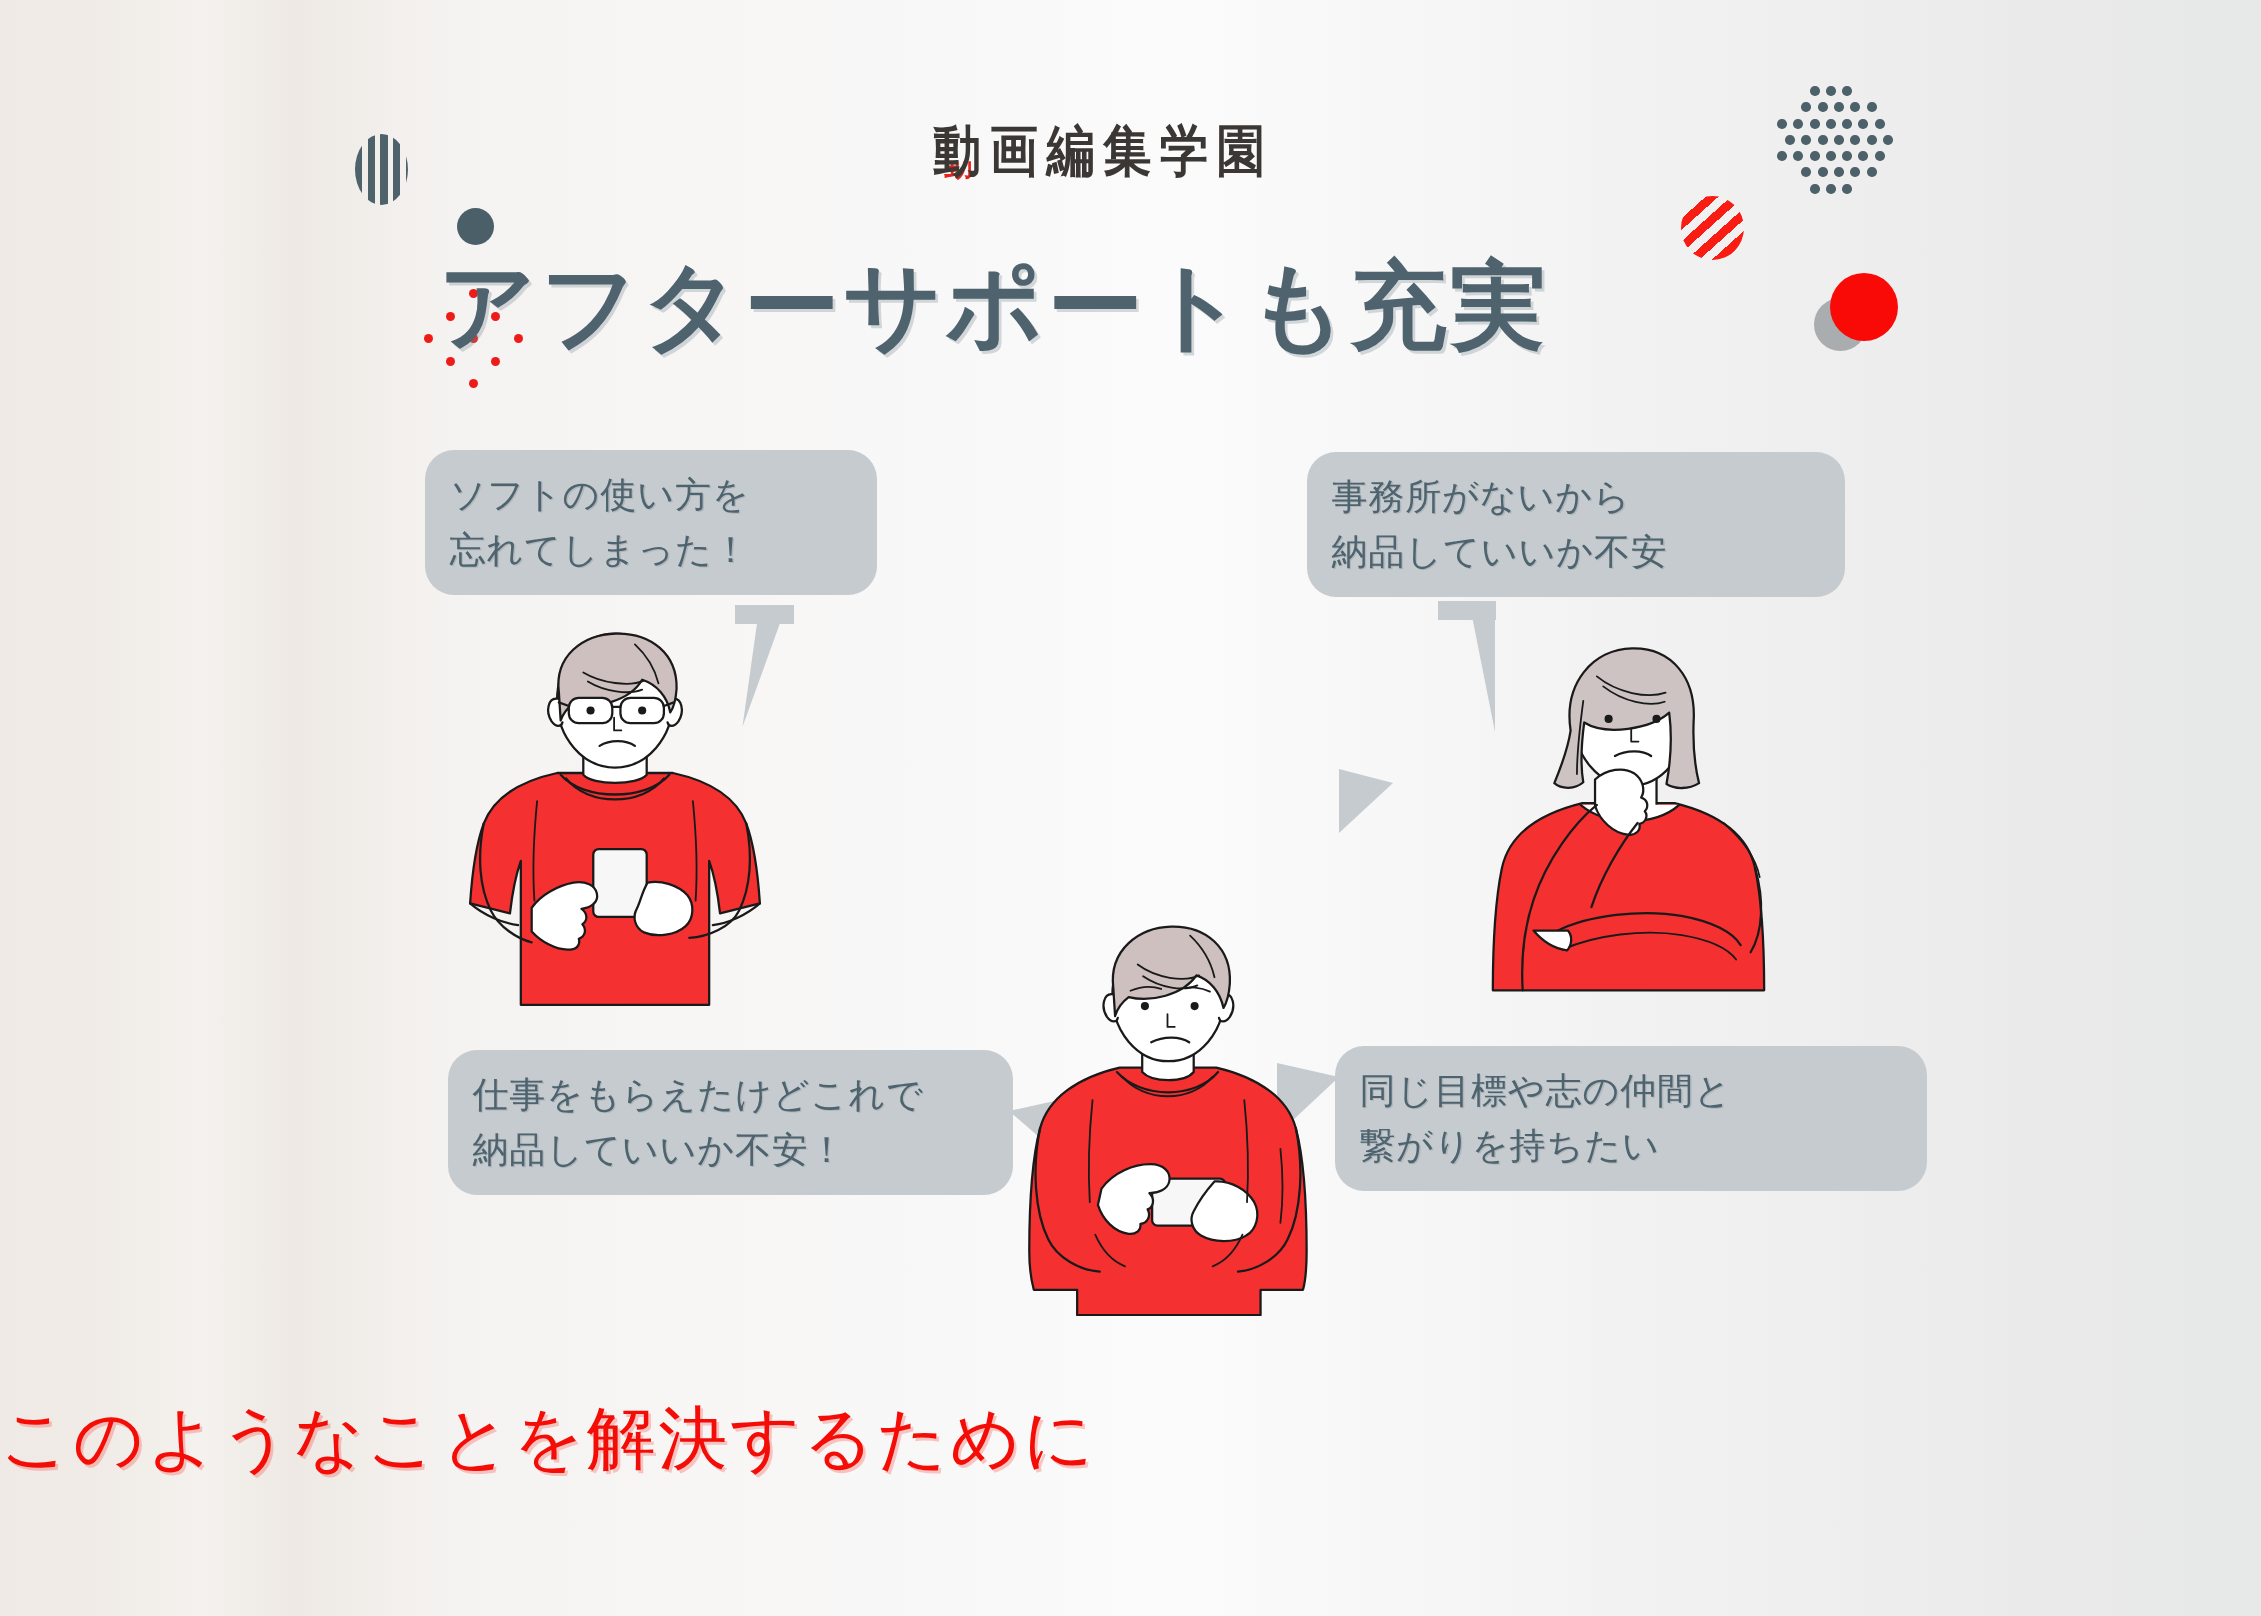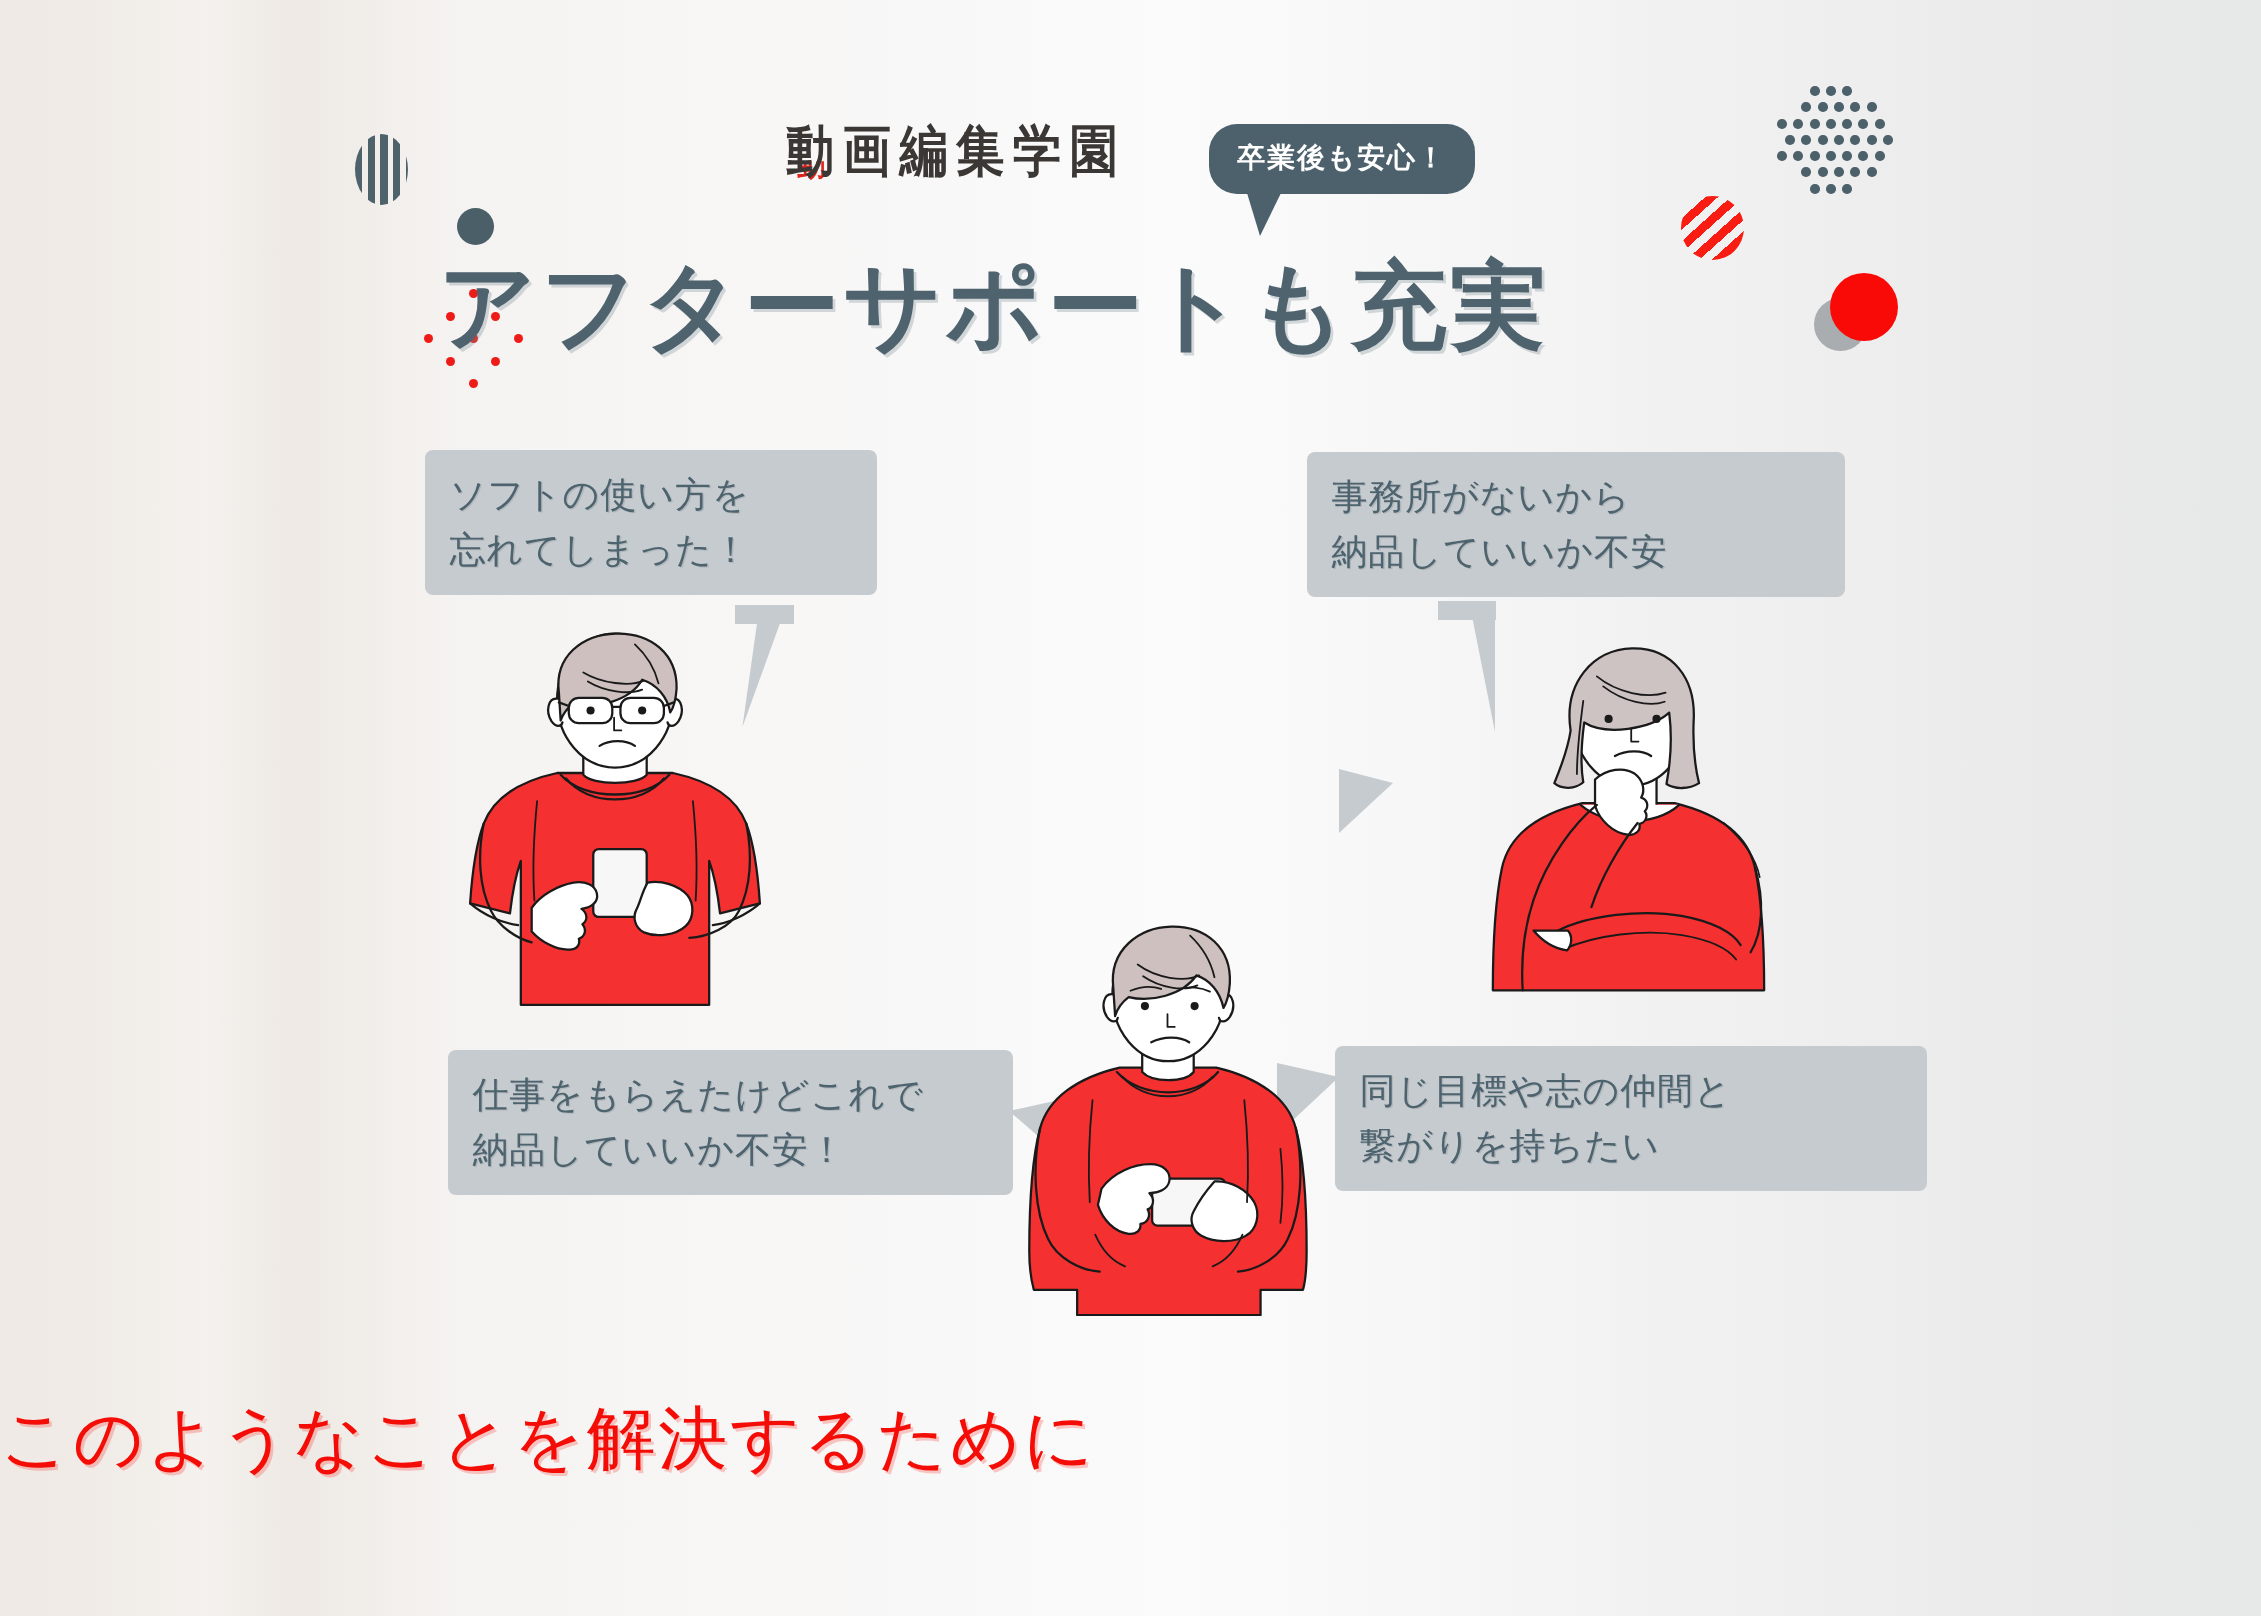--- a/index.html
+++ b/index.html
@@ -143,21 +143,21 @@
     color:#4e636e;
     text-shadow:2.7px 2.7px 0 rgba(120,135,145,.30);
     white-space:nowrap;
   }
 
   
   .bubble{
     position:absolute;
     background:#c6cbcf;
     color:#4d636e;
-    border-radius:8px;
+    border-radius:29px;
     font-size:36px;
     font-weight:500;
     line-height:1.52;
     letter-spacing:0.9px;
     padding:18px 24.4px;
     white-space:pre-line;
     text-shadow:1.4px 1.4px 0 rgba(150,158,164,.45);
   }
 
   .bub-tail{ position:absolute; width:0; height:0; }
@@ -297,21 +297,20 @@
   <div class="deco deco-red-ball"></div>
 
   <div class="logo-row">
     <div class="logo">
       <span class="logo-first">
         <span class="logo-first-red">動</span>
         <span class="logo-first-main">動</span>
       </span>
         <span>画編集学園</span>
     </div>
-    <div class="badge">卒業後も安心！</div>
   </div>
 
   <div class="headline">アフターサポートも充実</div>
 
   <div class="bubble" id="bubble1">ソフトの使い方を
 忘れてしまった！</div>
   <div class="bub-tail" id="tail1b"></div>
   <div class="bub-tail" id="tail1"></div>
 
   <div class="bubble" id="bubble2">事務所がないから

